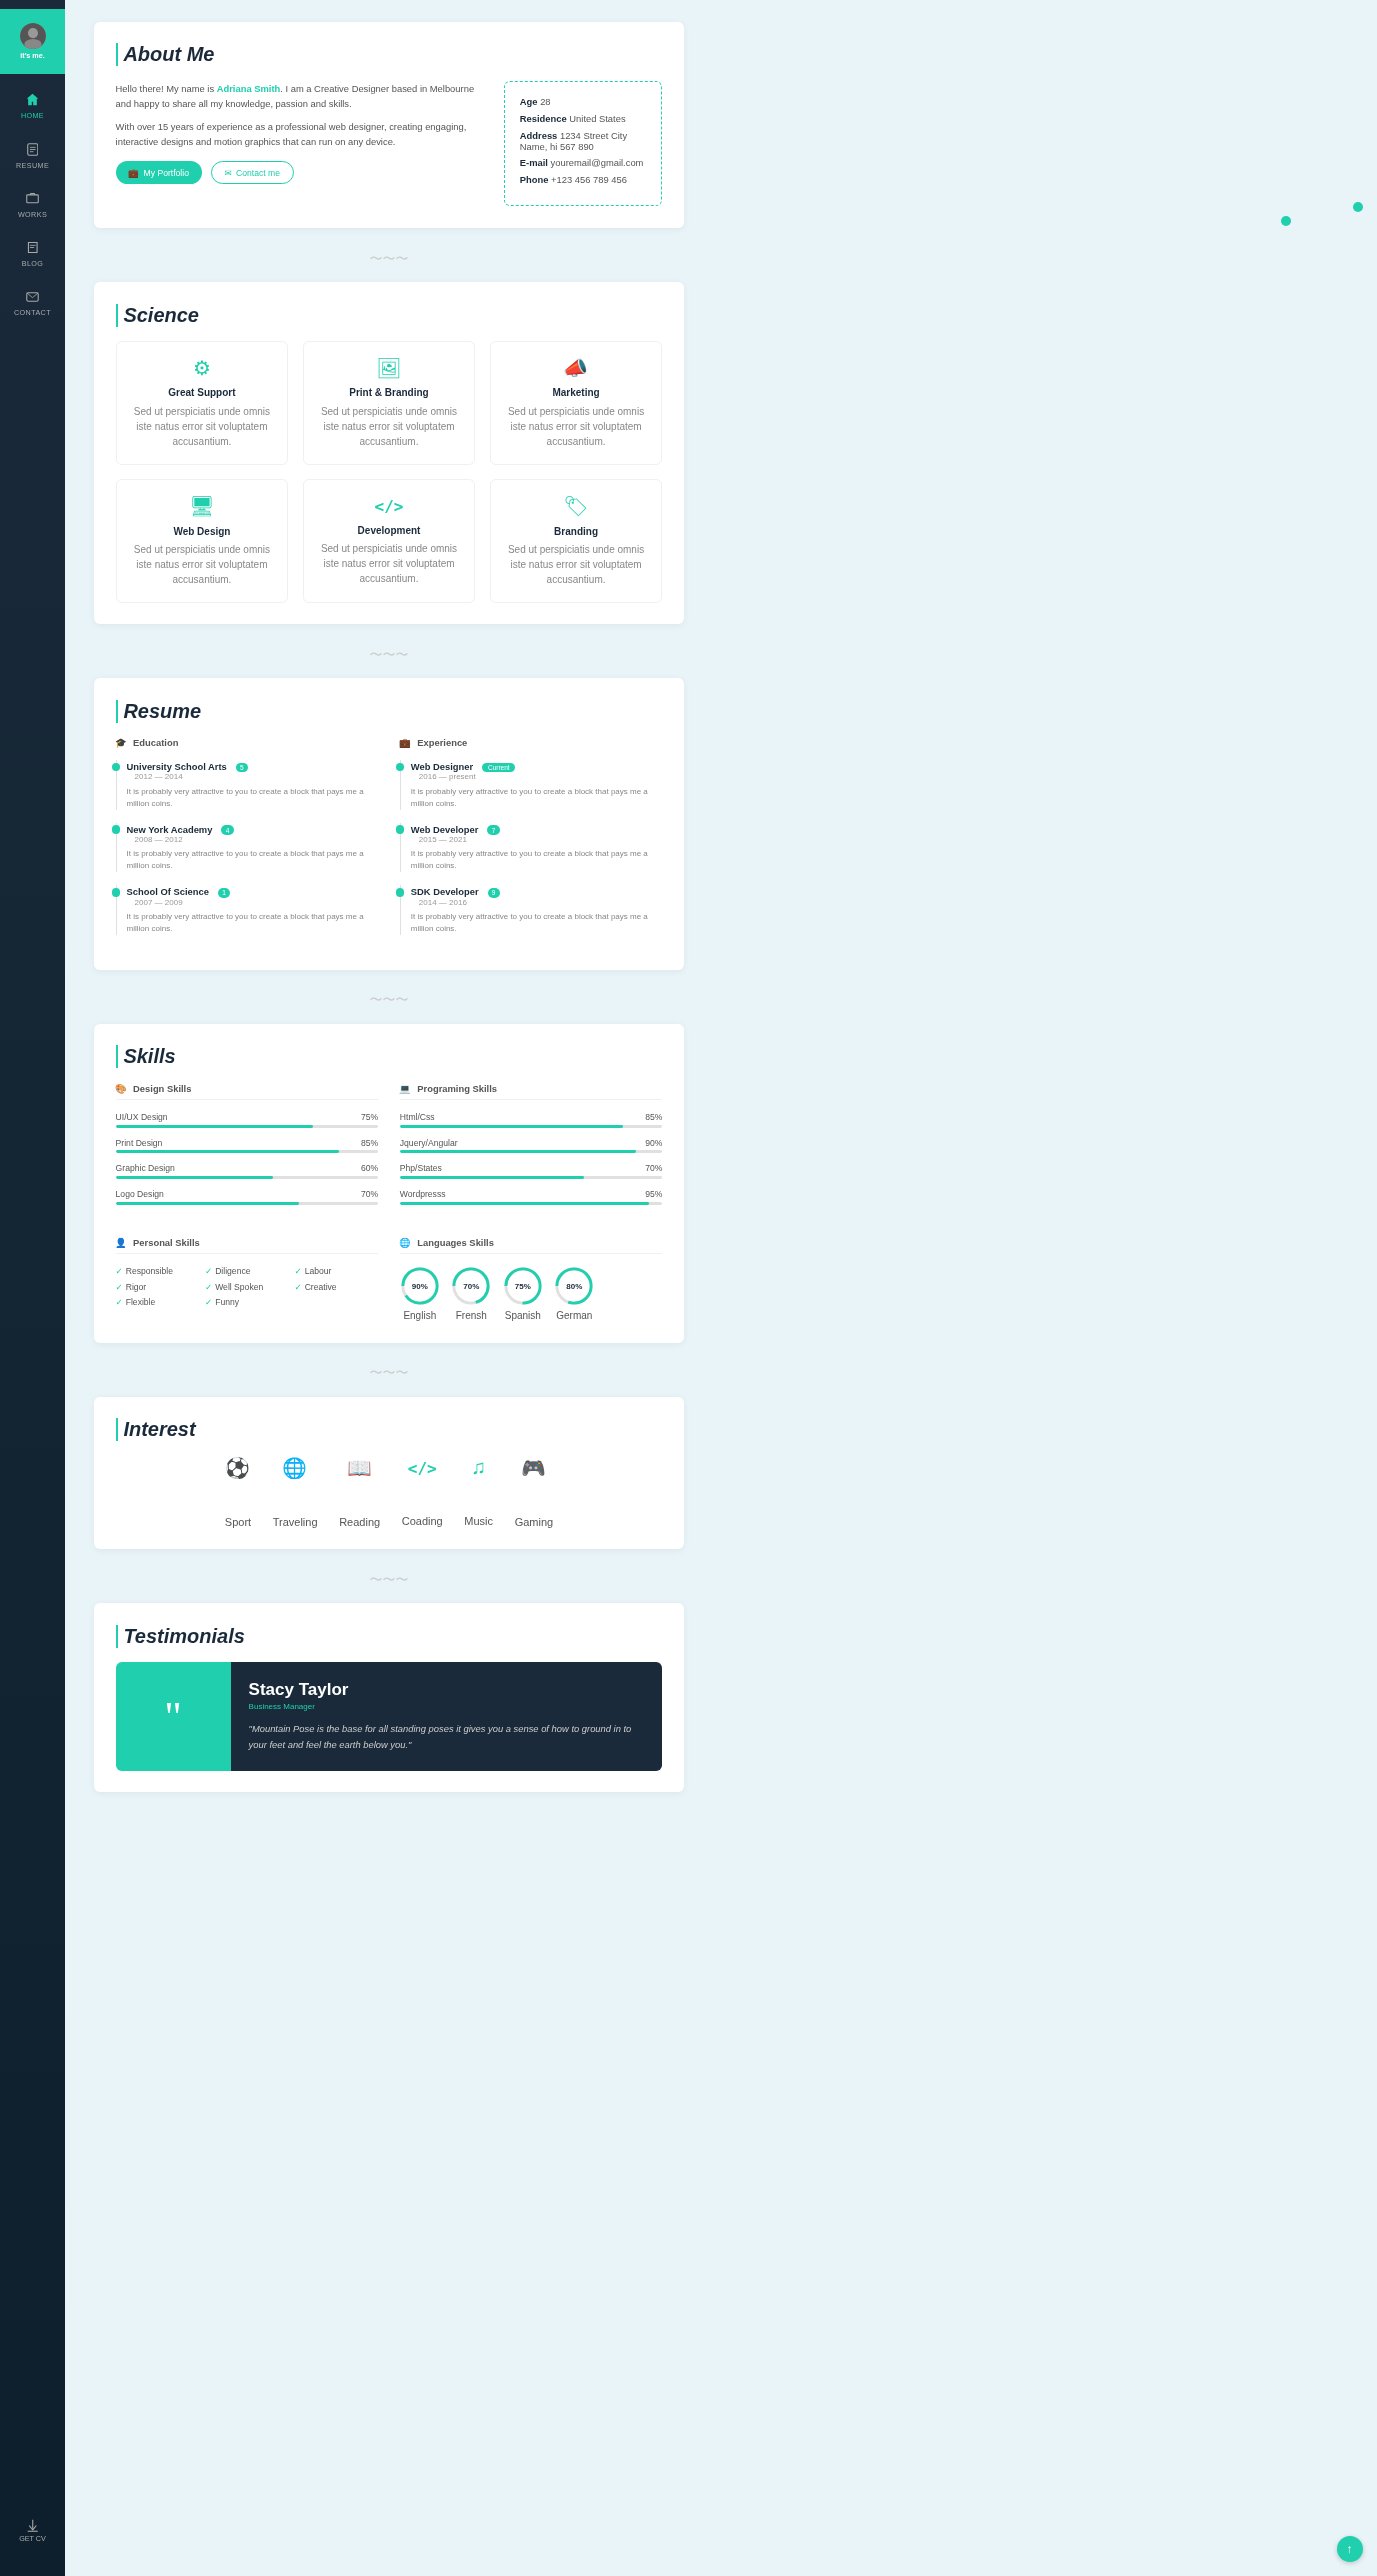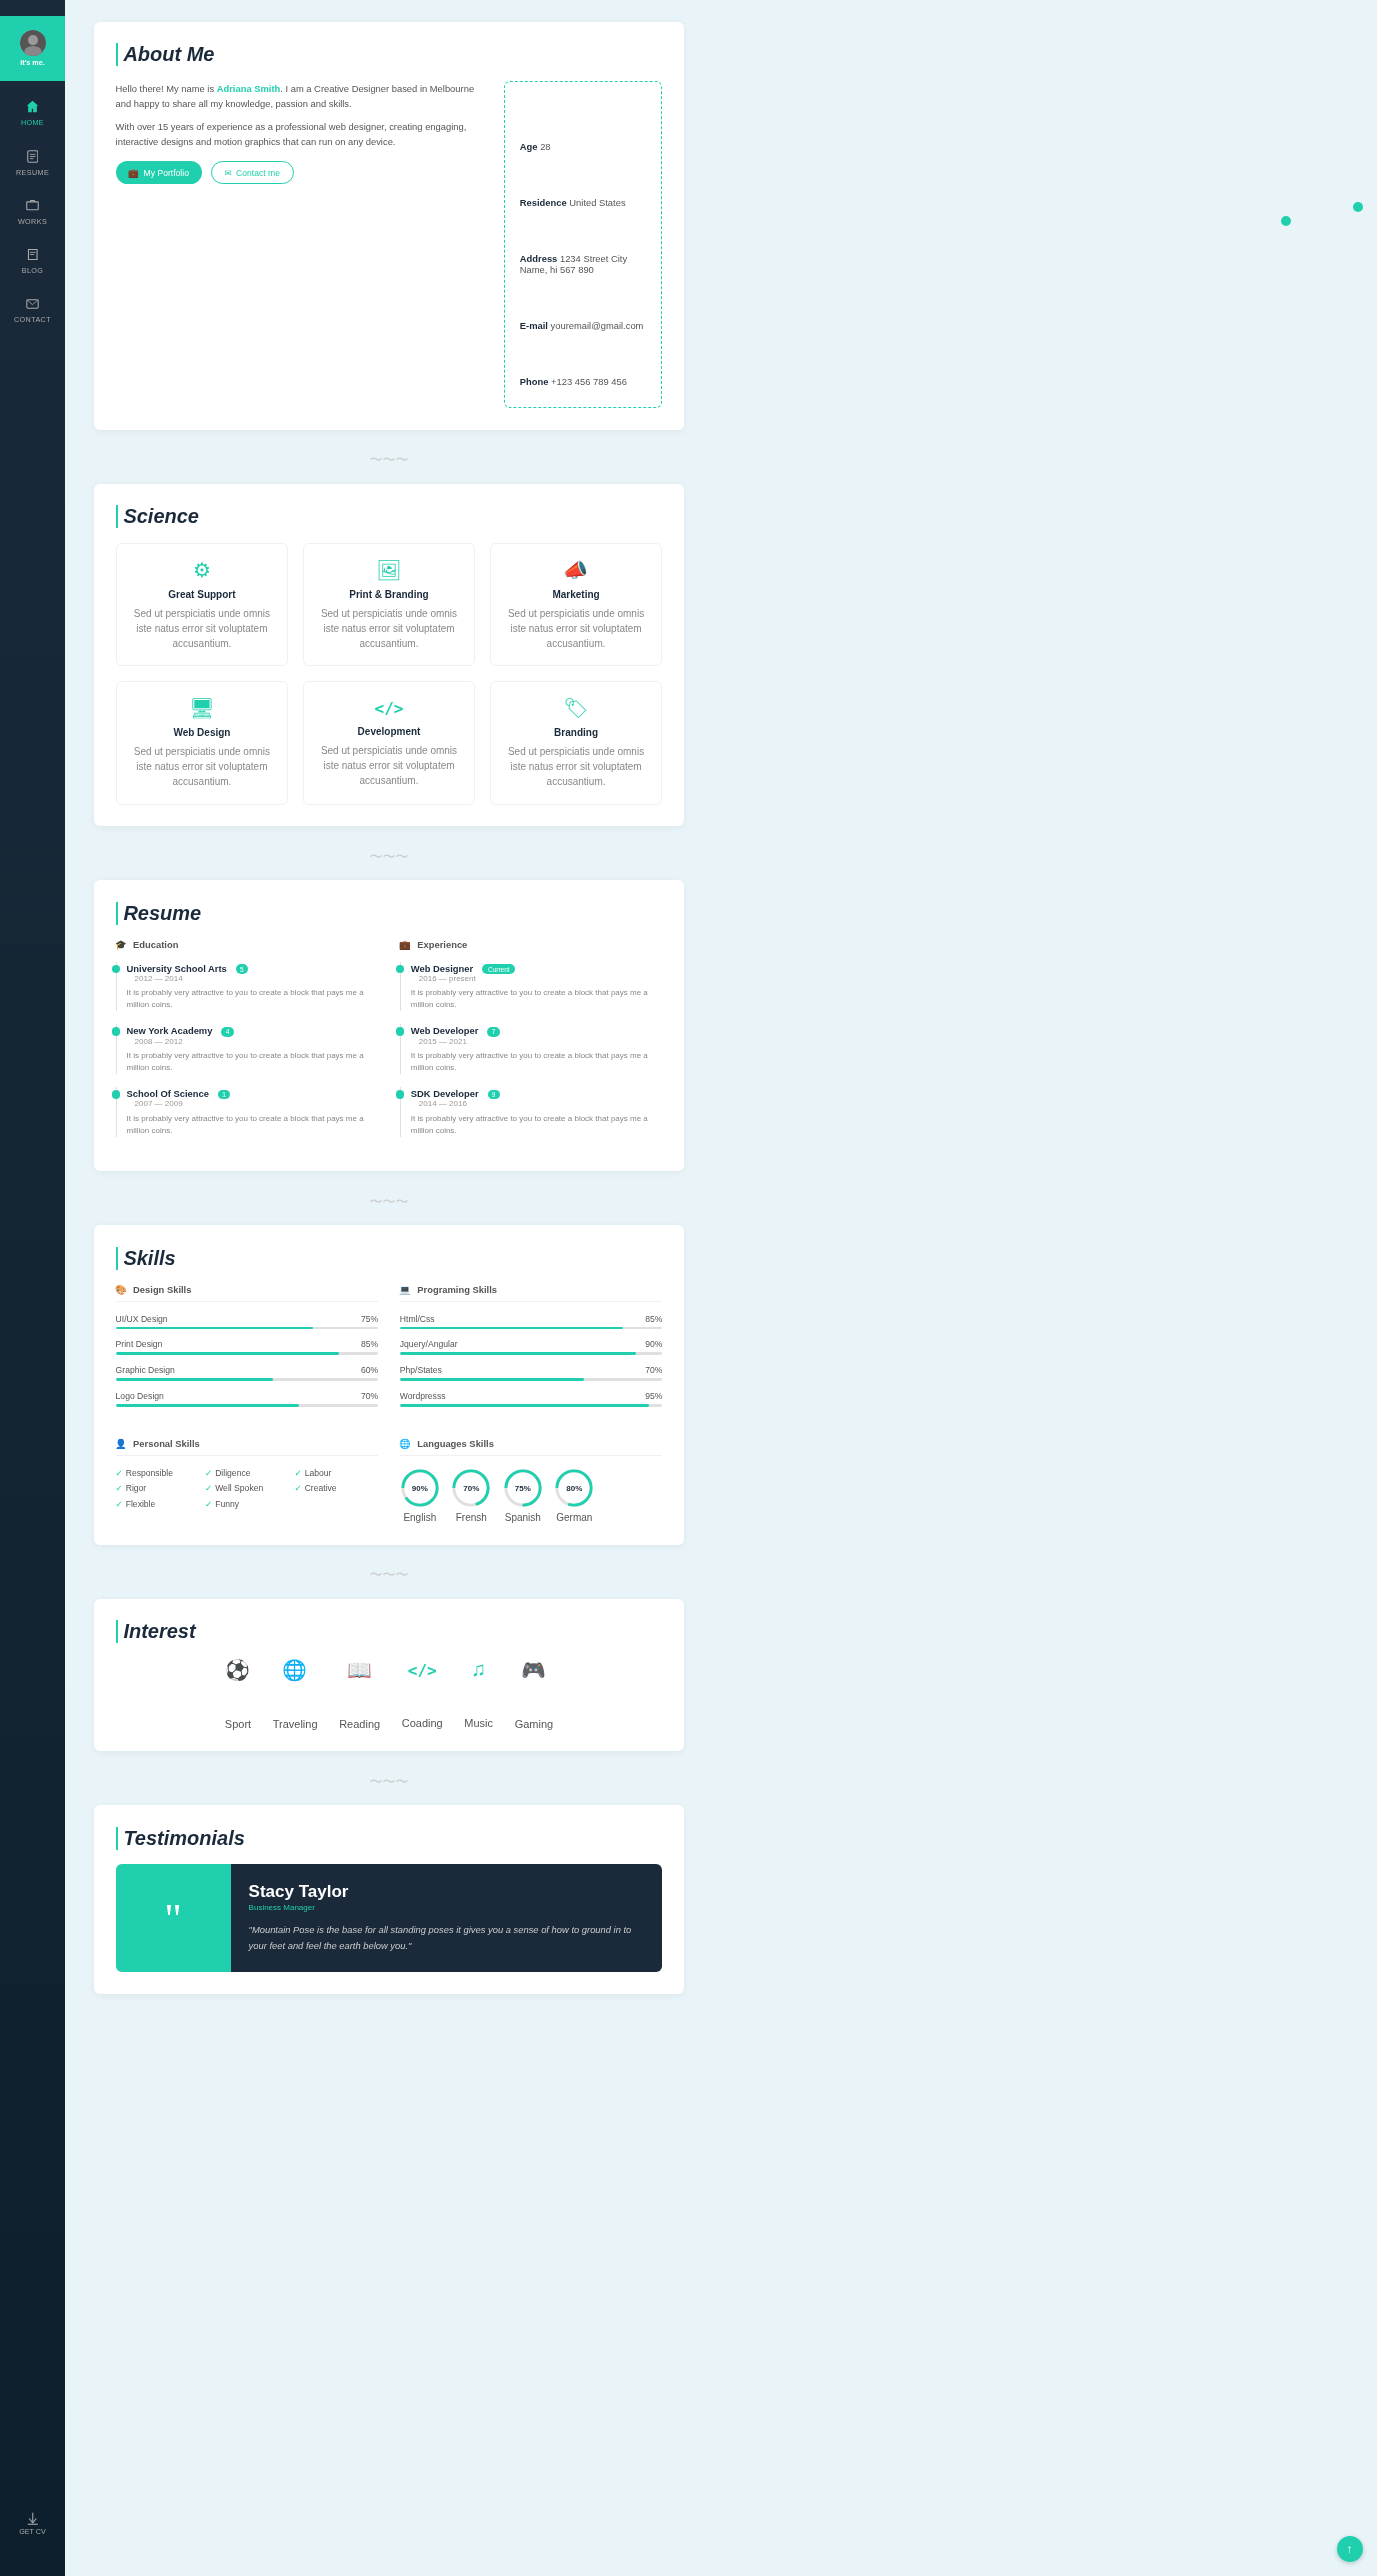--- a/index.html
+++ b/index.html
@@ -15,21 +15,21 @@
       position: relative;
     }
 
     
     .sidebar {
       width: 65px;
       background: linear-gradient(180deg, #1a2a3a 0%, #0d1f2d 100%);
       display: flex;
       flex-direction: column;
       align-items: center;
-      padding: 16px;
+      padding: 9px;
       position: fixed;
       top: 0;
       left: 0;
       height: 100%;
       z-index: 100;
     }
     .sidebar-logo {
       width: 65px;
       height: 65px;
       background: #1fcfad;
@@ -197,21 +197,20 @@
     .about-info-box {
       width: 158px;
       border: 1.4px dashed #1fcfad;
       border-radius: 5.8px;
       padding: 14.4px;
       font-size: 9.4px;
     }
     .about-info-box .info-row {
       margin-bottom: 5.8px;
       color: #555;
-      margin-top: 45px;
     }
     .about-info-box .info-label {
       color: #1a2a3a;
       font-weight: 600;
     }
 
     
     .section-divider {
       text-align: center;
       margin: 7.2px 0 14.4px;

